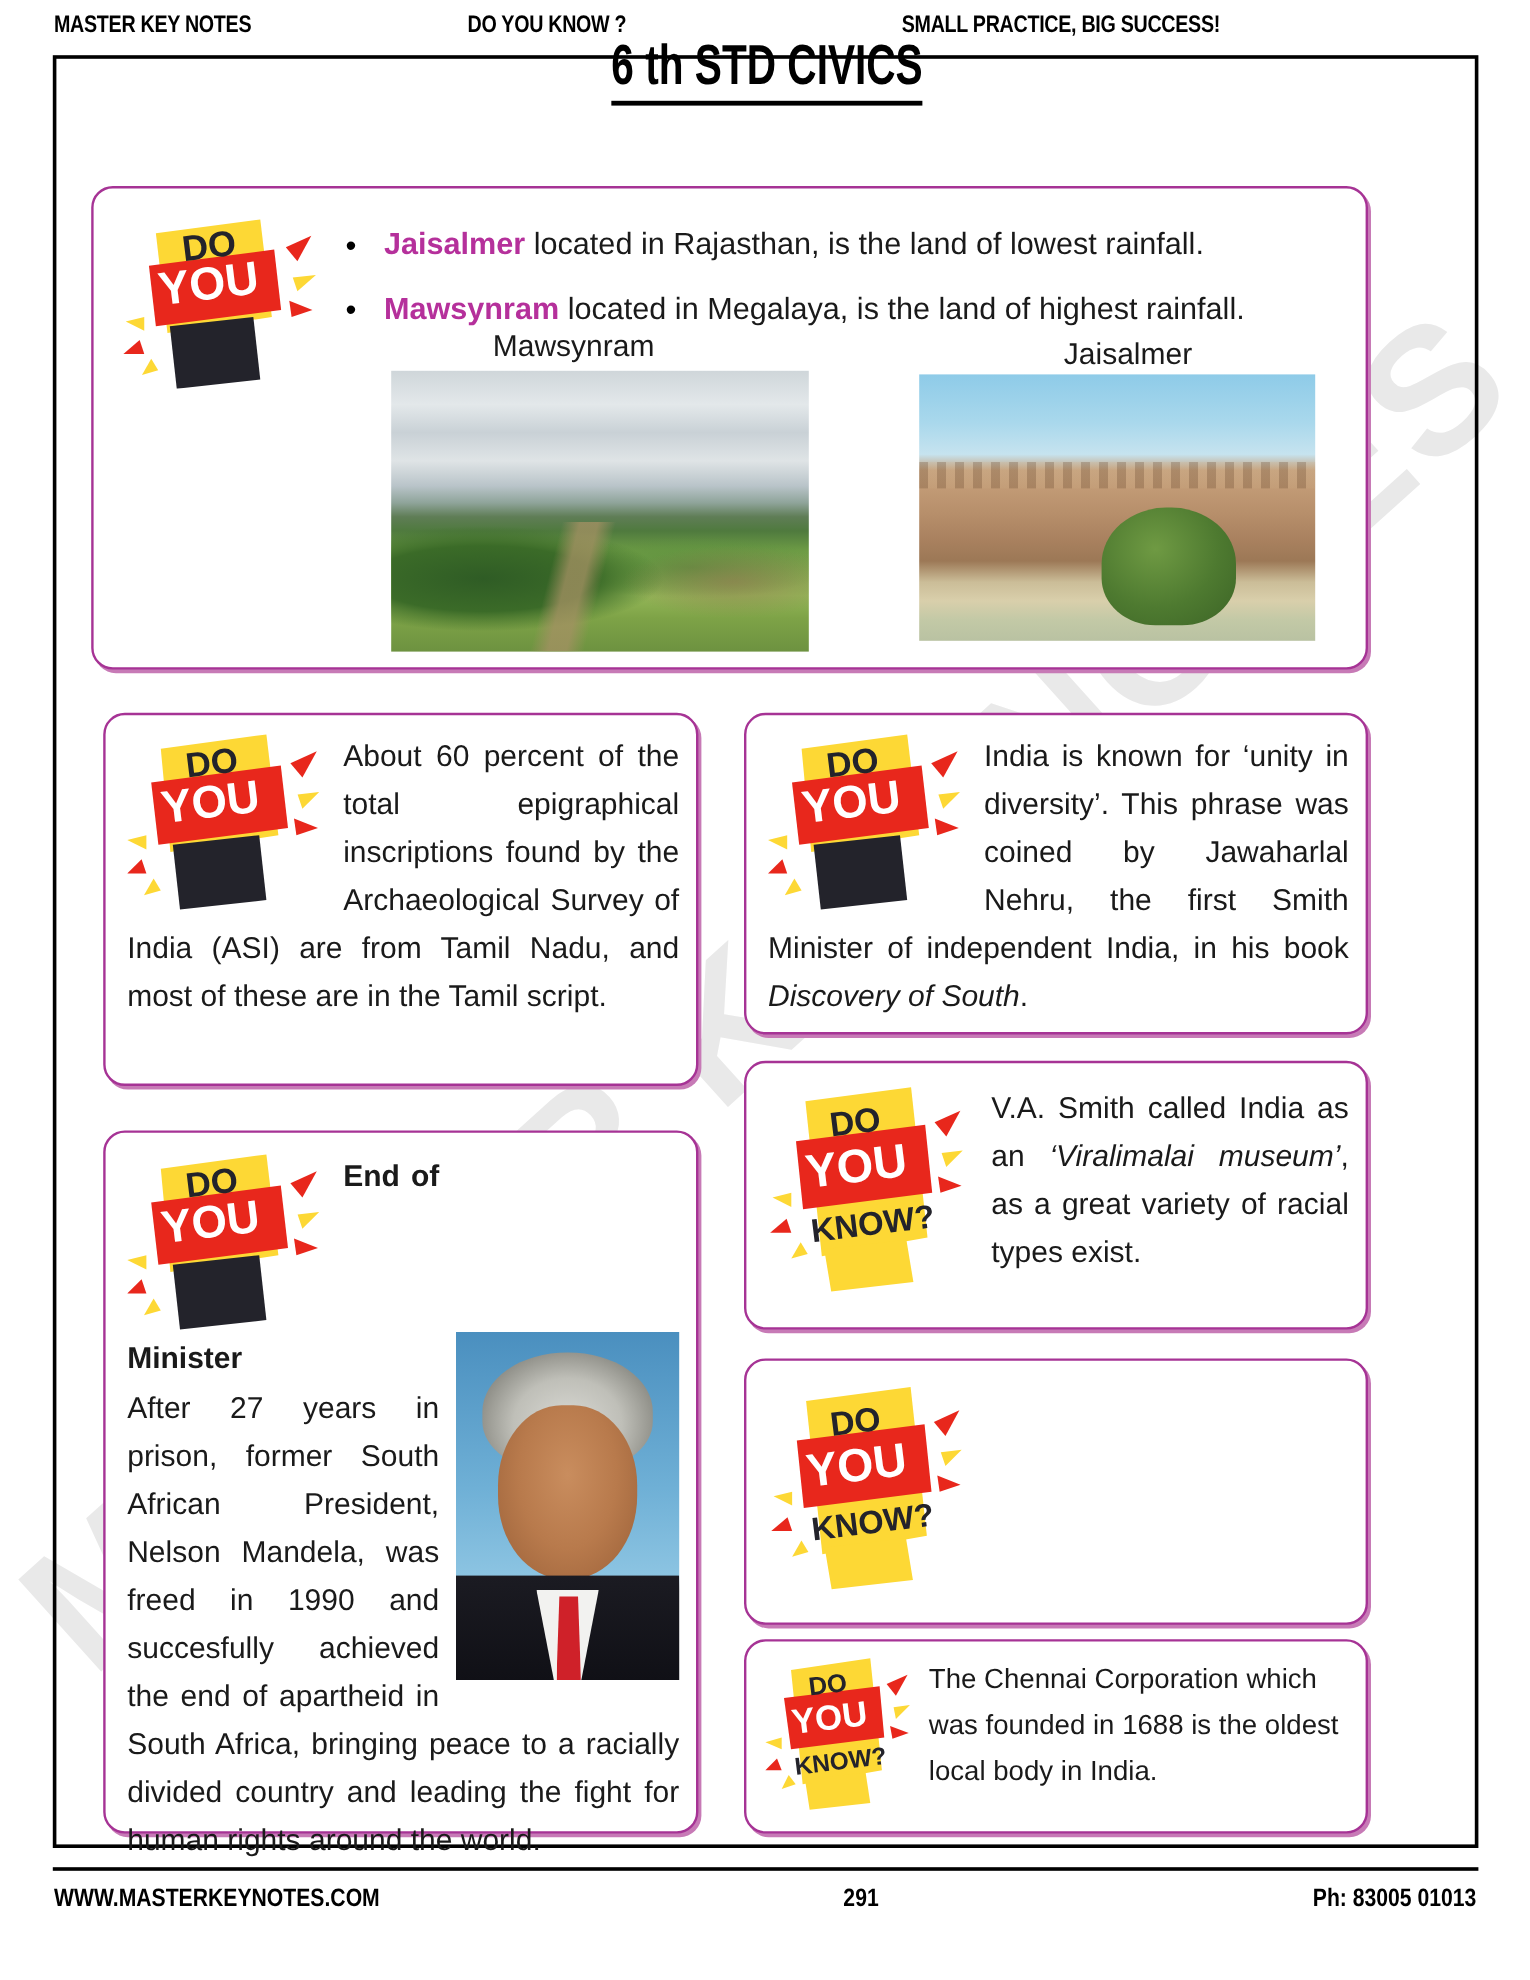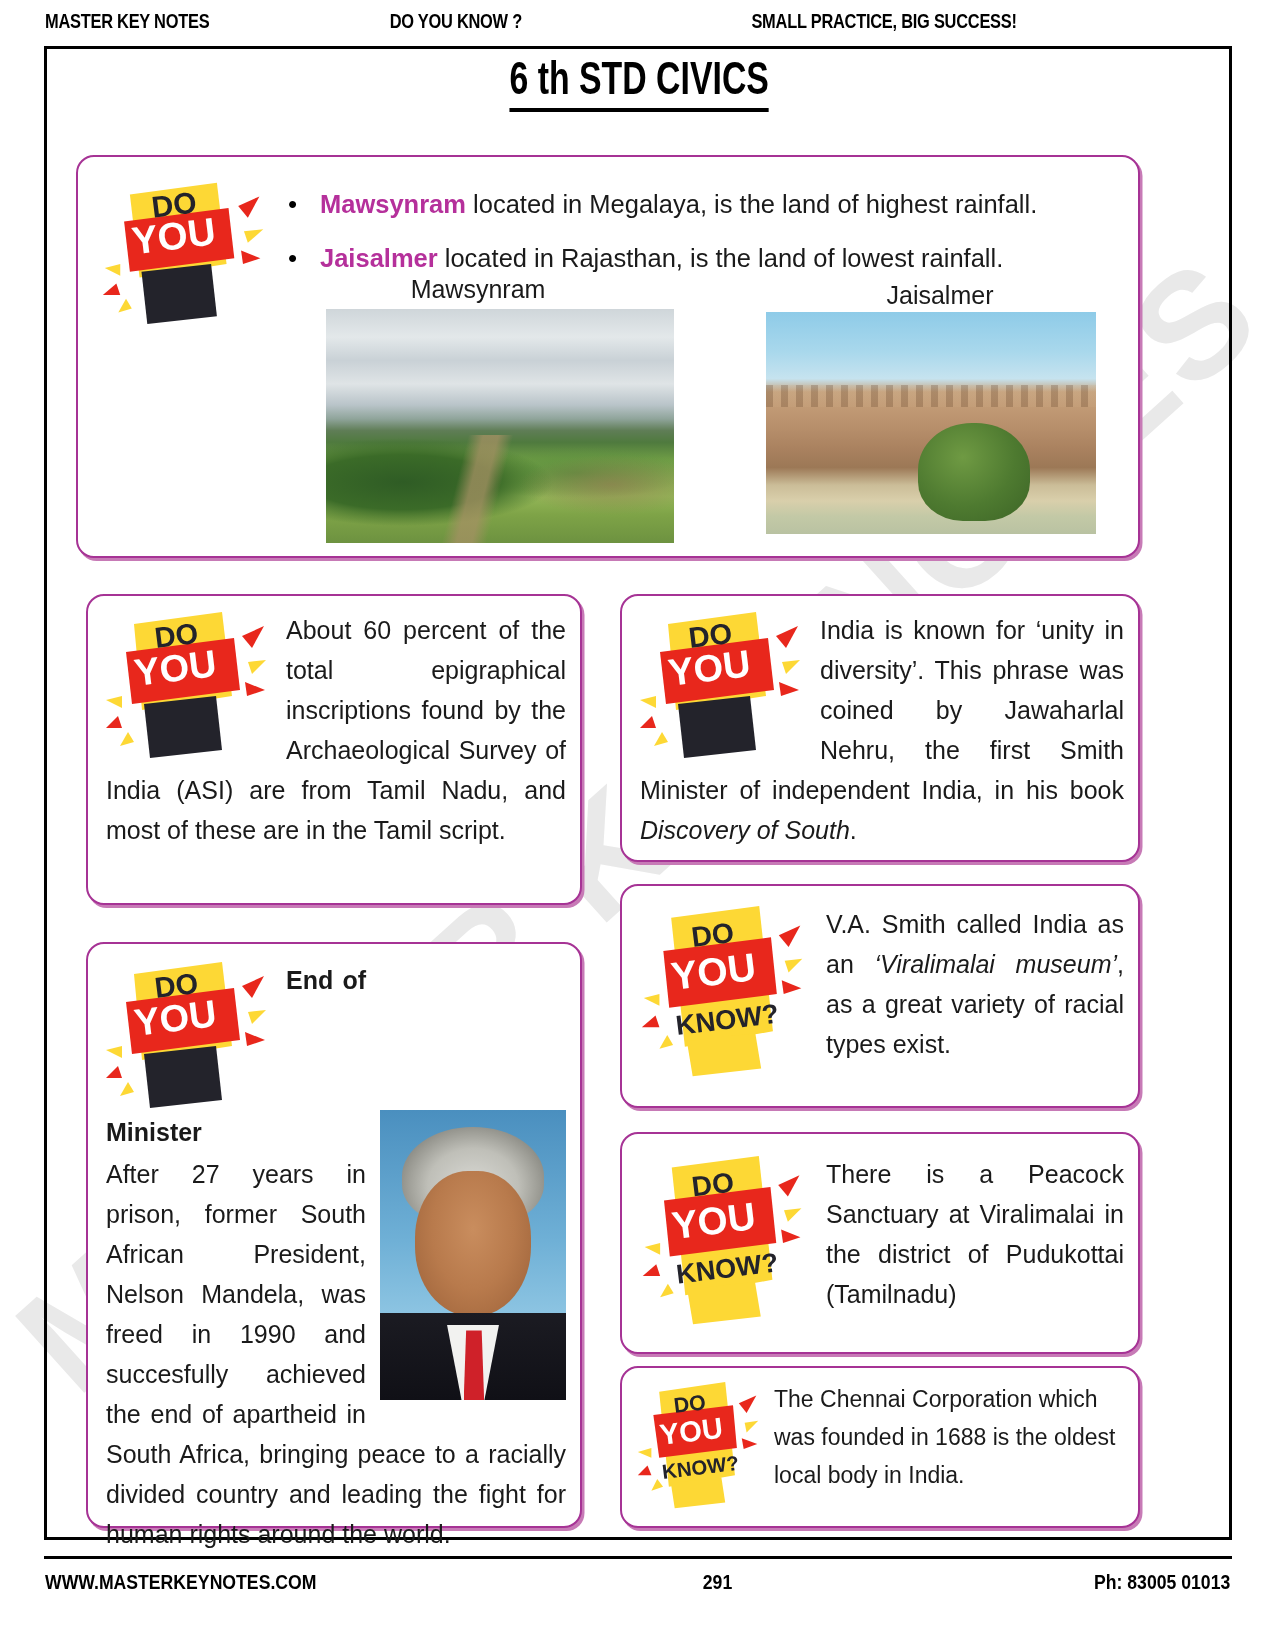--- a/index.html
+++ b/index.html
@@ -69,21 +69,20 @@
     z-index: 2;
   }
 
   
   .title {
     position: absolute;
     left: 4px; right: 0;
     top: 26px;
     text-align: center;
     z-index: 4;
-    margin-top: 24px;
   }
   .title span {
     display: inline-block;
     font-family: "Liberation Sans Narrow", "Liberation Sans", sans-serif;
     font-weight: bold;
     font-size: 47px;
     color: #000;
     letter-spacing: 0px;
     border-bottom: 4px solid #000;
     padding-bottom: 3px;
@@ -306,24 +305,24 @@
           <polygon points="143,74 163,82 145,88" fill="#e8271c"></polygon>
           <polygon points="18,88 2,92 18,100" fill="#fdd835"></polygon>
           <polygon points="14,108 0,120 18,120" fill="#e8271c"></polygon>
           <polygon points="24,124 16,138 30,134" fill="#fdd835"></polygon>
         </g>
       </svg>
     </div>
 
     <ul class="bullets">
       <li>
-        <span class="hl">Mawsynram</span><span> located in Megalaya, is the land of highest rainfall.</span>
+        <span class="hl">Jaisalmer</span><span> located in Rajasthan, is the land of lowest rainfall.</span>
       </li>
       <li>
-        <span class="hl">Jaisalmer</span><span> located in Rajasthan, is the land of lowest rainfall.</span>
+        <span class="hl">Mawsynram</span><span> located in Megalaya, is the land of highest rainfall.</span>
       </li>
     </ul>
 
     <div class="cap" style="left:250px; top:118px; width:300px;">Mawsynram</div>
     <div class="photo ph-maws" style="left:248px; top:152px; width:348px; height:234px;"></div>
 
     <div class="cap" style="left:712px; top:124px; width:300px;">Jaisalmer</div>
     <div class="photo ph-jais" style="left:688px; top:155px; width:330px; height:222px;"></div>
   </div>
 
@@ -402,21 +401,20 @@
           <text x="32" y="88" font-family="Liberation Sans, sans-serif" font-size="40" font-weight="bold" fill="#ffffff" transform="rotate(-7 32 88)">YOU</text>
           <text x="36" y="134" font-family="Liberation Sans, sans-serif" font-size="28" font-weight="bold" fill="#23232b" transform="rotate(-7 36 134)">KNOW?</text>
           <polygon points="140,32 162,22 150,44" fill="#e8271c"></polygon>
           <polygon points="146,58 164,56 150,70" fill="#fdd835"></polygon>
           <polygon points="143,78 163,86 145,92" fill="#e8271c"></polygon>
           <polygon points="18,92 2,96 18,104" fill="#fdd835"></polygon>
           <polygon points="14,114 0,126 18,126" fill="#e8271c"></polygon>
           <polygon points="26,134 18,148 32,144" fill="#fdd835"></polygon>
         </svg>
       </span>
-      <span>There is a Peacock Sanctuary at Viralimalai in the district of Pudukottai (Tamilnadu)</span>
     </div>
   </div>
 
   <div class="card" style="left:620px; top:1366px; width:520px; height:162px;">
     <div class="body-text" style="left:14px; top:12px; width:492px; font-size:23px; line-height:38px; text-align:left;">
       <span class="badge float-badge" style="width:126px; height:136px; margin-right:12px;">
         <svg viewBox="0 0 126 140" xmlns="http://www.w3.org/2000/svg">
           <polygon points="22,12 90,2 100,98 32,110" fill="#fdd835"></polygon>
           <polygon points="34,106 86,100 90,126 38,132" fill="#fdd835"></polygon>
           <polygon points="16,36 98,26 102,70 22,80" fill="#e8271c"></polygon>

